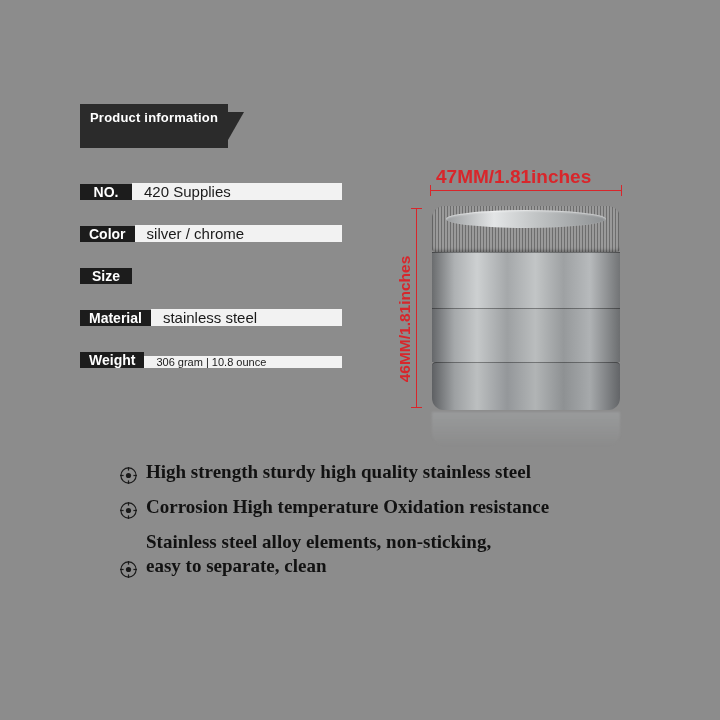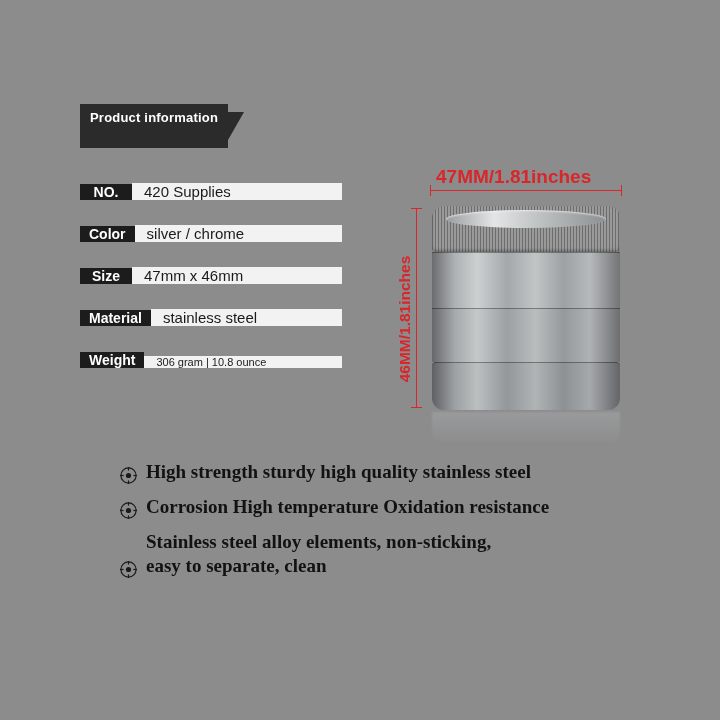--- a/index.html
+++ b/index.html
@@ -279,21 +279,20 @@
     <div class="spec-row">
       <div class="spec-key">NO.</div>
       <div class="spec-val">420 Supplies</div>
     </div>
     <div class="spec-row">
       <div class="spec-key">Color</div>
       <div class="spec-val">silver / chrome</div>
     </div>
     <div class="spec-row">
       <div class="spec-key">Size</div>
-      <div class="spec-val">47mm x 46mm</div>
     </div>
     <div class="spec-row">
       <div class="spec-key">Material</div>
       <div class="spec-val">stainless steel</div>
     </div>
     <div class="spec-row">
       <div class="spec-key">Weight</div>
       <div class="spec-val small">306 gram | 10.8 ounce</div>
     </div>
   </div>

